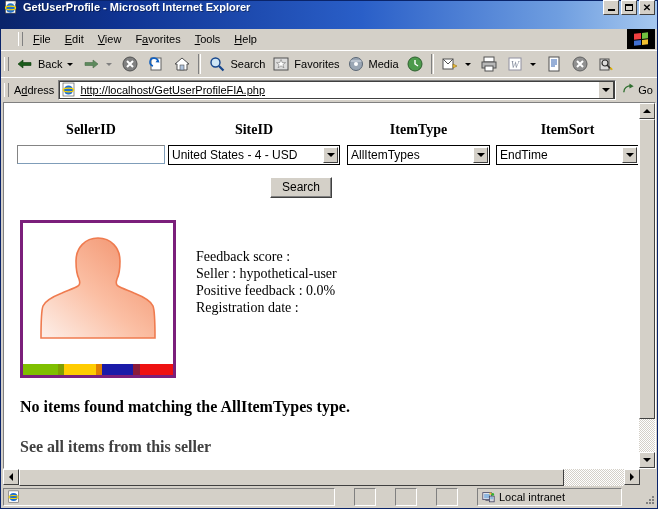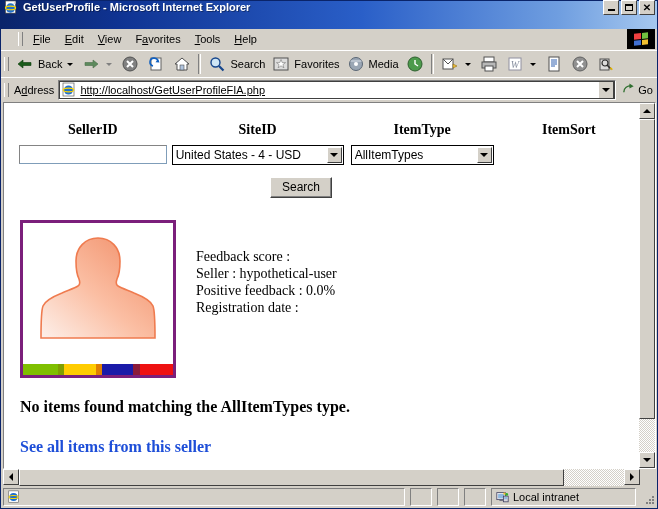--- a/index.html
+++ b/index.html
@@ -399,21 +399,21 @@
     font-family: "Liberation Serif", serif;
     font-size: 16px;
     font-weight: bold;
     color: #000;
     margin: 20px 0 0 16px;
   }
   .seelink {
     font-family: "Liberation Serif", serif;
     font-size: 16px;
     font-weight: bold;
-    color: #1d4ed8;
+    color: #404040;
     margin: 22px 0 12px 16px;
     display: inline-block;
     text-decoration: none;
   }
 
   
   .vscroll {
     width: 16px;
     flex: 0 0 auto;
     background: #d4d0c8;
@@ -473,21 +473,21 @@
   }
 
   
   .statusbar {
     height: 22px;
     min-height: 22px;
     background: #d4d0c8;
     display: flex;
     align-items: center;
     padding: 2px 2px 2px 2px;
-    gap: 5px;
+    gap: 19px;
     box-sizing: border-box;
   }
   .sb-panel {
     height: 18px;
     border-top: 1px solid #808080;
     border-left: 1px solid #808080;
     border-right: 1px solid #ffffff;
     border-bottom: 1px solid #ffffff;
     box-sizing: border-box;
     display: flex;
@@ -731,20 +731,26 @@
             <div class="selbox sel-type">
               <span class="sel-text">AllItemTypes</span>
               <span class="sel-arrow">
                   <i class="caret-dn"></i>
                 </span>
             </div>
           </div>
 
           <div class="col col-sort">
             <div class="hdr">ItemSort</div>
+            <div class="selbox sel-sort">
+              <span class="sel-text">EndTime</span>
+              <span class="sel-arrow">
+                  <i class="caret-dn"></i>
+                </span>
+            </div>
           </div>
         </div>
 
         <div class="search-row">
           <button class="search-btn">Search</button>
         </div>
 
         <div class="profile-row">
           <div class="avatar-box">
             <svg class="avatar-svg" viewBox="0 0 150 130" preserveAspectRatio="xMidYMid meet">

